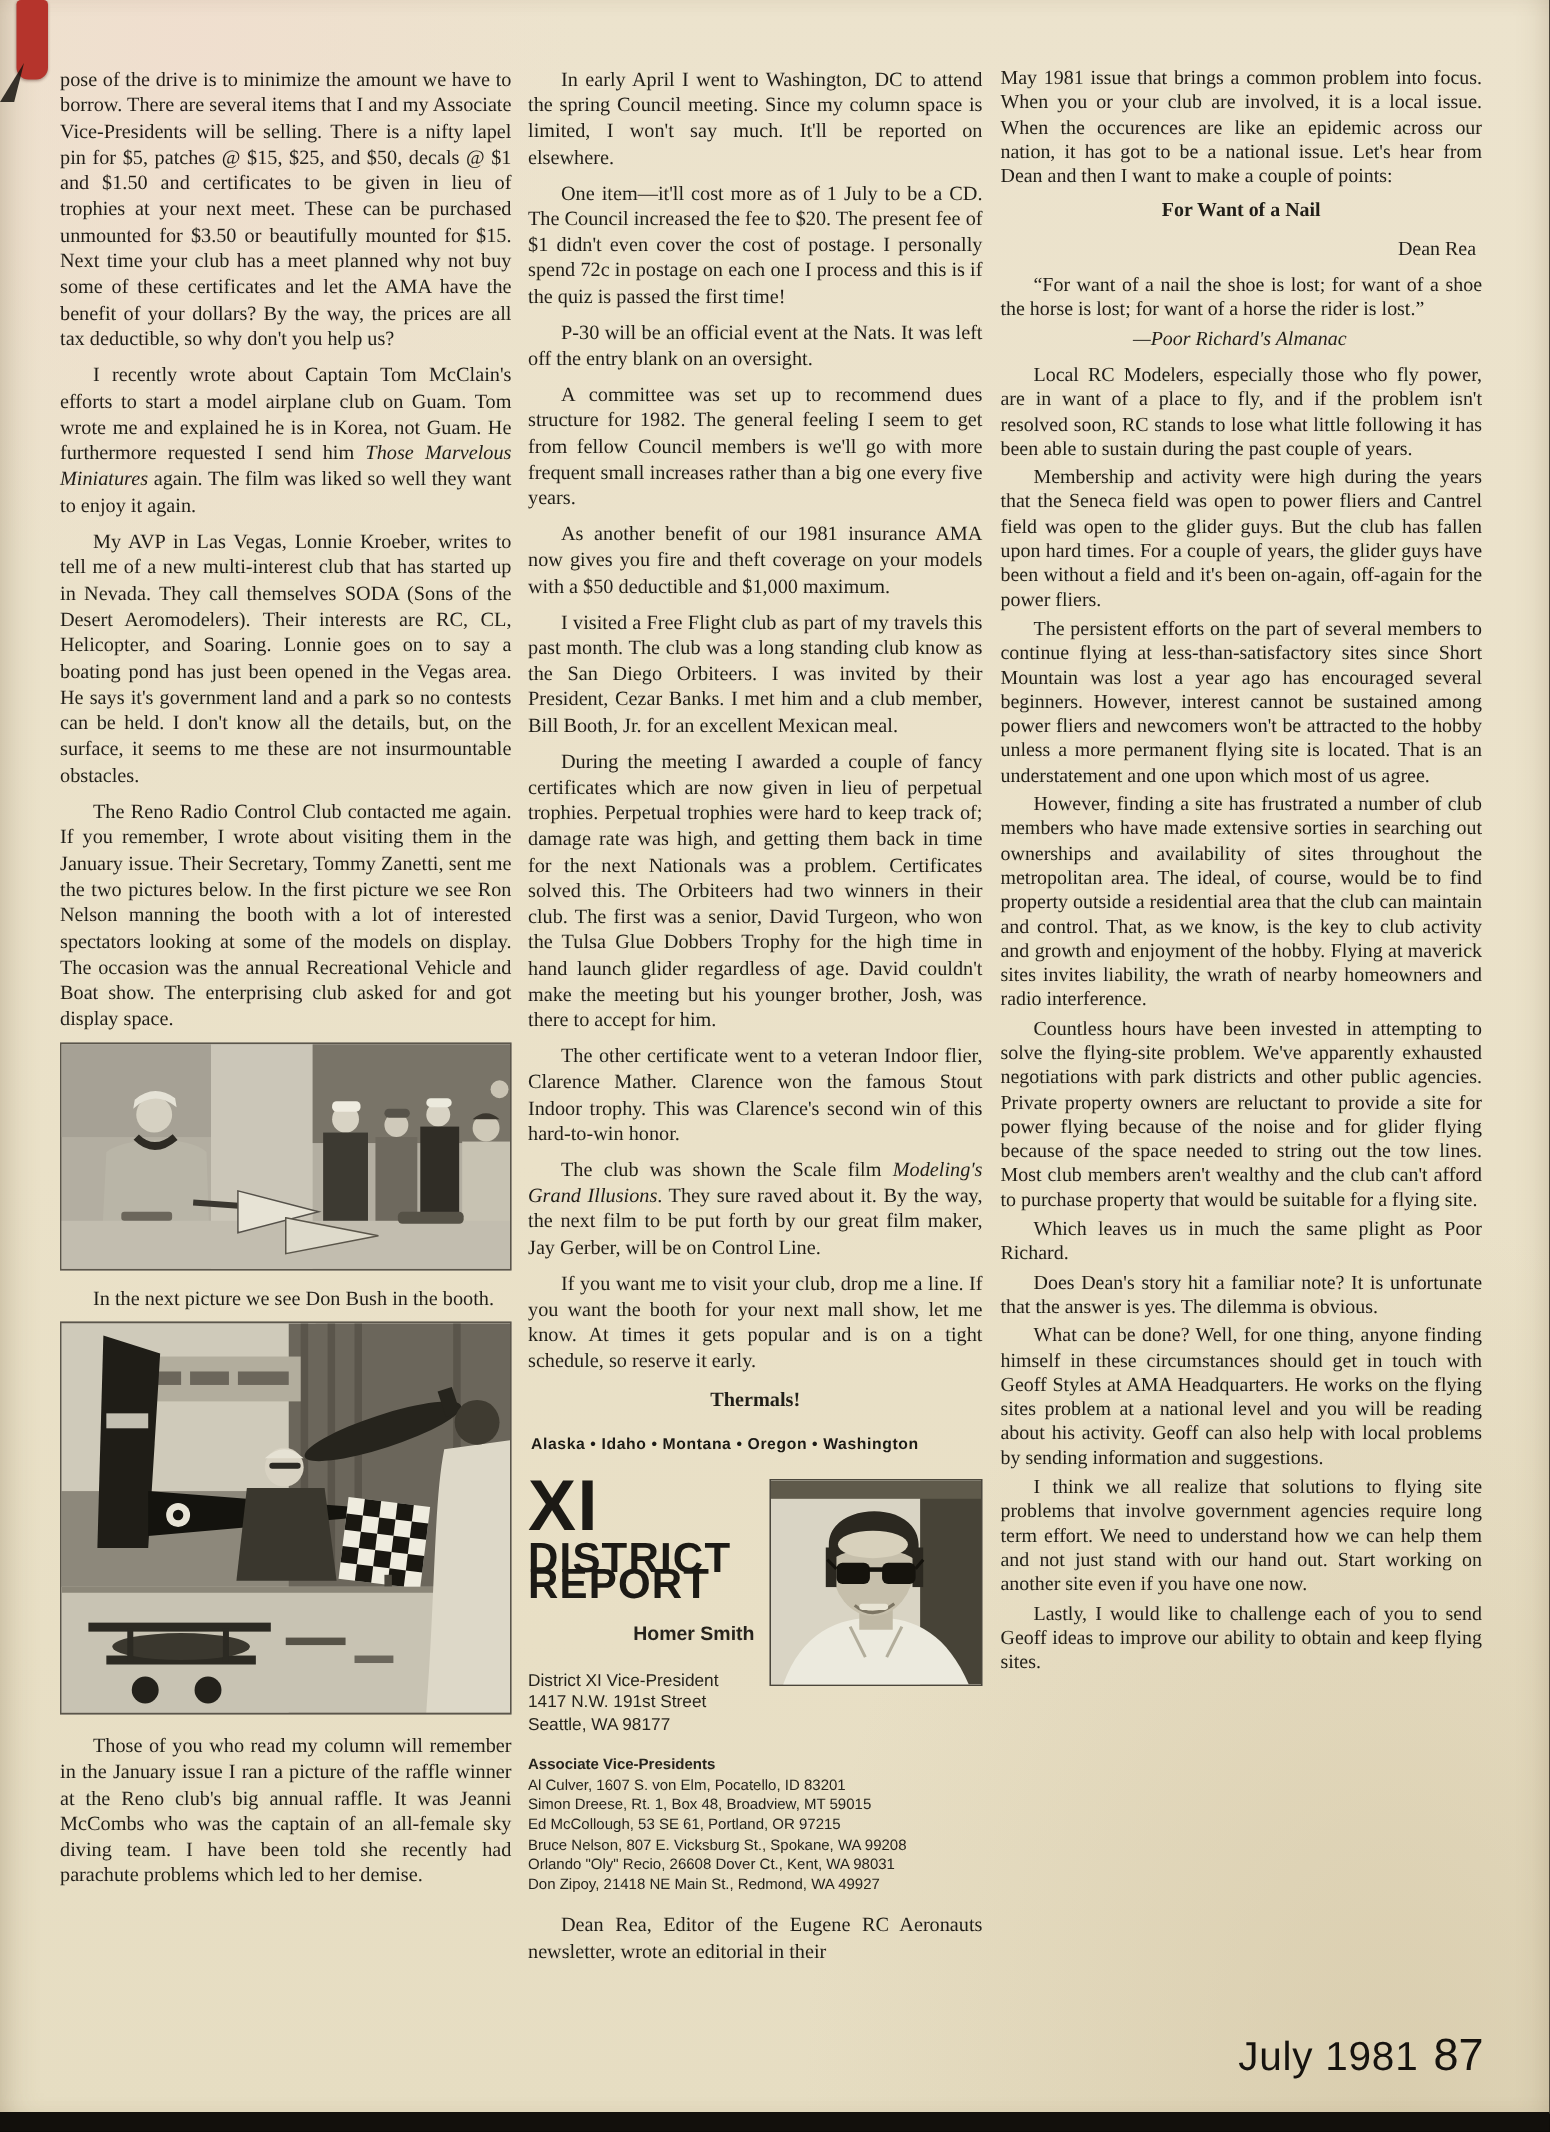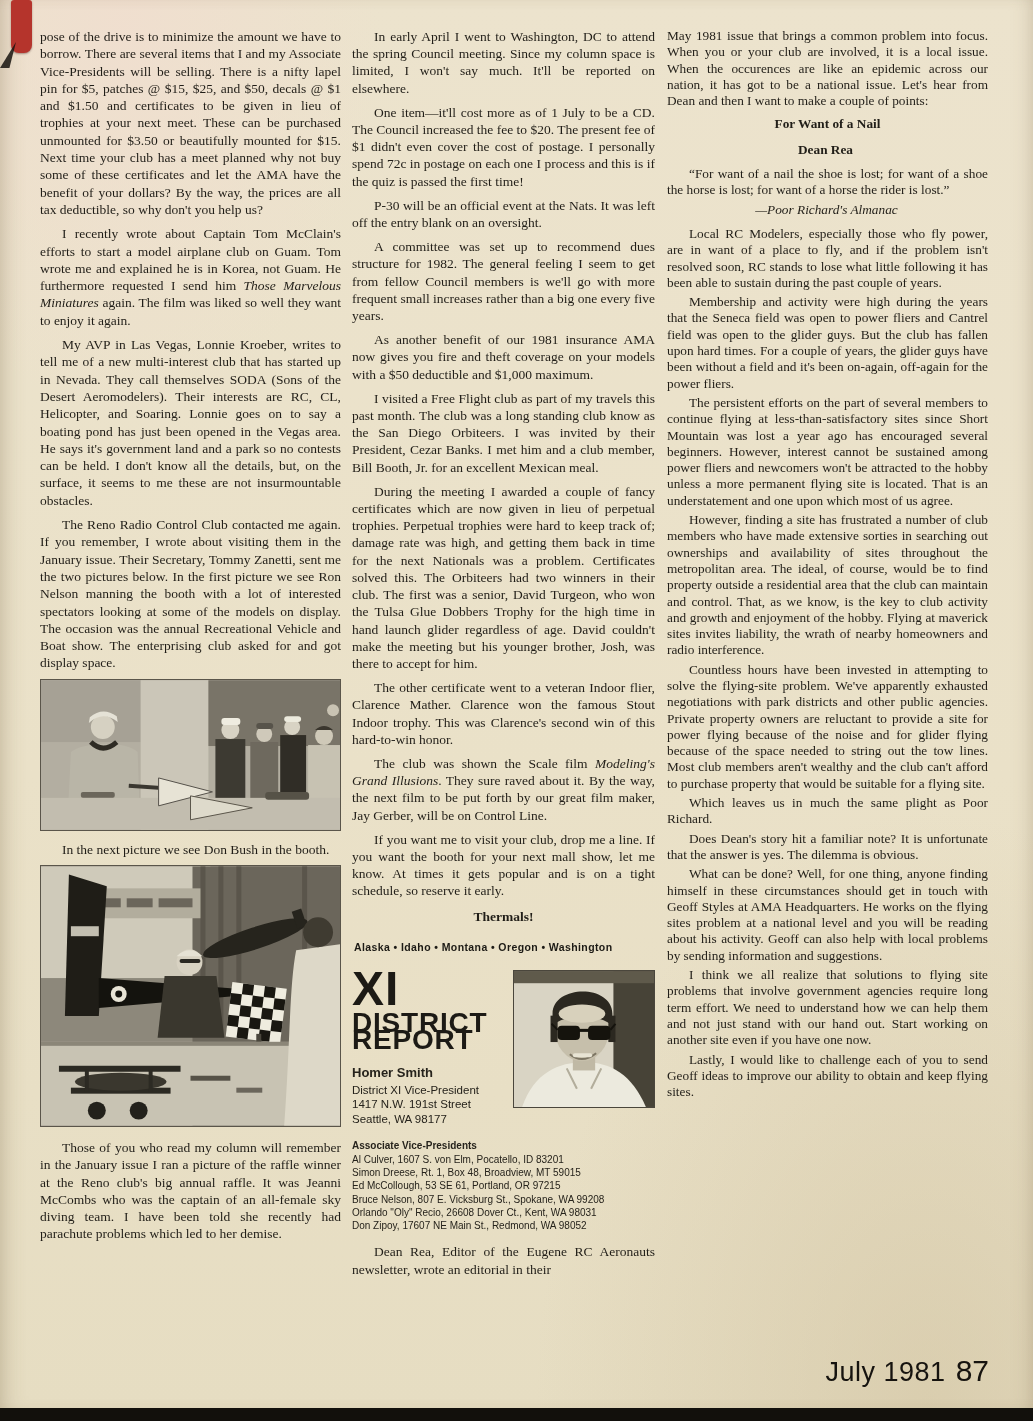--- a/index.html
+++ b/index.html
@@ -13,21 +13,21 @@
     background:
       radial-gradient(ellipse at 12% 2%, rgba(240,222,207,.9) 0%, rgba(240,222,207,0) 20%),
       radial-gradient(ellipse at 90% 100%, rgba(205,190,155,.5) 0%, rgba(205,190,155,0) 30%),
       linear-gradient(180deg,#ece3cd 0%,#eae1c8 55%,#e6ddc2 100%);
     box-shadow: inset 16px 0 26px -18px rgba(110,90,60,.45), inset -14px 0 22px -16px rgba(110,90,60,.35);
   }
   .bottom-strip{position:absolute;left:0;bottom:0;width:1033px;height:13px;background:#12100c;}
   .corner-mark{position:absolute;left:11px;top:0;width:21px;height:53px;background:#b5342c;border-radius:3px 3px 8px 8px;box-shadow:0 1px 2px rgba(60,20,15,.4);}
   .corner-slash{position:absolute;left:0;top:42px;width:16px;height:26px;background:#17140f;clip-path:polygon(0 100%,100% 0,55% 110%);opacity:.85;}
 
-  .col{position:absolute;top:28px;text-align:justify;color:#211e18;}
+  .col{position:absolute;top:44px;text-align:justify;color:#211e18;}
   .col-left{left:40px;width:301px;font-size:13.5px;line-height:17.3px;}
   .col-mid{left:352px;width:303px;font-size:13.5px;line-height:17.2px;}
   .col-right{left:667px;width:321px;font-size:13.3px;line-height:16.3px;}
   .col p{margin:0 0 7px 0;text-indent:22px;}
   .col-right p{margin:0 0 3px 0;}
   p.noindent{text-indent:0;}
   .ital{font-style:italic;}
 
   .photo{width:299px;border:1px solid #5a554a;background:#b3aea1;display:block;}
   .photo1{margin:7px 0 10px 0;}
@@ -35,28 +35,28 @@
 
   .signoff{text-align:center;font-weight:bold;text-indent:0 !important;margin-top:8px !important;}
 
   .district{margin-top:14px;font-family:"Liberation Sans", sans-serif;color:#1c1a15;text-align:left;}
   .states{font-weight:bold;font-size:10.5px;letter-spacing:.4px;margin:0 0 12px 2px;}
   .district-row{display:flex;gap:10px;}
   .district-left{flex:1;}
   .roman{font-weight:800;font-size:48px;line-height:42px;letter-spacing:1px;}
   .district-title{font-weight:800;font-size:28px;letter-spacing:.8px;margin-top:4px;}
   .officer{margin-top:18px;font-size:11.5px;line-height:14.5px;color:#26231c;}
-  .officer-name{font-weight:bold;font-size:13px;margin-bottom:2px;}
+  .officer-name{font-weight:bold;font-size:13px;margin-bottom:17px;text-align:right;}
   .portrait-box{width:140px;height:136px;border:1px solid #4a463c;background:#d9d4c4;flex:none;margin-top:2px;}
   .avp{margin-top:13px;font-size:10px;line-height:13.3px;color:#26231c;}
   .avp-header{font-weight:bold;}
   .closing{font-family:"Liberation Serif", serif;text-align:justify;margin-top:11px !important;}
 
   .rc-heading{text-align:center;font-weight:bold;text-indent:0 !important;margin:7px 0 9px 0 !important;}
-  .rc-byline{text-align:center;font-weight:bold;text-indent:0 !important;margin:0 4px 8px 0 !important;}
+  .rc-byline{text-align:right;font-weight:normal;text-indent:0 !important;margin:0 4px 8px 0 !important;}
   .rc-attrib{text-align:center;font-style:italic;text-indent:0 !important;margin:0 2px 8px 0 !important;}
 
   .footer{position:absolute;right:44px;bottom:21px;font-family:"Liberation Sans", sans-serif;color:#16130f;}
   .footer .issue{font-size:27px;letter-spacing:.5px;margin-left:33px;}
   .footer .pagenum{font-size:30px;font-weight:normal;margin-left:10px;}
 </style>
 </head>
 <body>
 
 <div class="page">
@@ -220,21 +220,21 @@
           <rect x="58" y="81" width="19" height="4" rx="2" fill="#e8e4d4"></rect>
         </svg>
       </div>
       <div class="avp">
         <div class="avp-header">Associate Vice-Presidents</div>
         <div>Al Culver, 1607 S. von Elm, Pocatello, ID 83201</div>
         <div>Simon Dreese, Rt. 1, Box 48, Broadview, MT 59015</div>
         <div>Ed McCollough, 53 SE 61, Portland, OR 97215</div>
         <div>Bruce Nelson, 807 E. Vicksburg St., Spokane, WA 99208</div>
         <div>Orlando "Oly" Recio, 26608 Dover Ct., Kent, WA 98031</div>
-        <div>Don Zipoy, 17607 NE Main St., Redmond, WA 98052</div>
+        <div>Don Zipoy, 21418 NE Main St., Redmond, WA 49927</div>
       </div>
     </div>
 
     <p class="closing">Dean Rea, Editor of the Eugene RC Aeronauts newsletter, wrote an editorial in their</p>
   </div>
 
   <div class="col col-right">
     <p class="noindent">May 1981 issue that brings a common problem into focus. When you or your club are involved, it is a local issue. When the occurences are like an epidemic across our nation, it has got to be a national issue. Let's hear from Dean and then I want to make a couple of points:</p>
     <p class="rc-heading">For Want of a Nail</p>
     <p class="rc-byline">Dean Rea</p>

